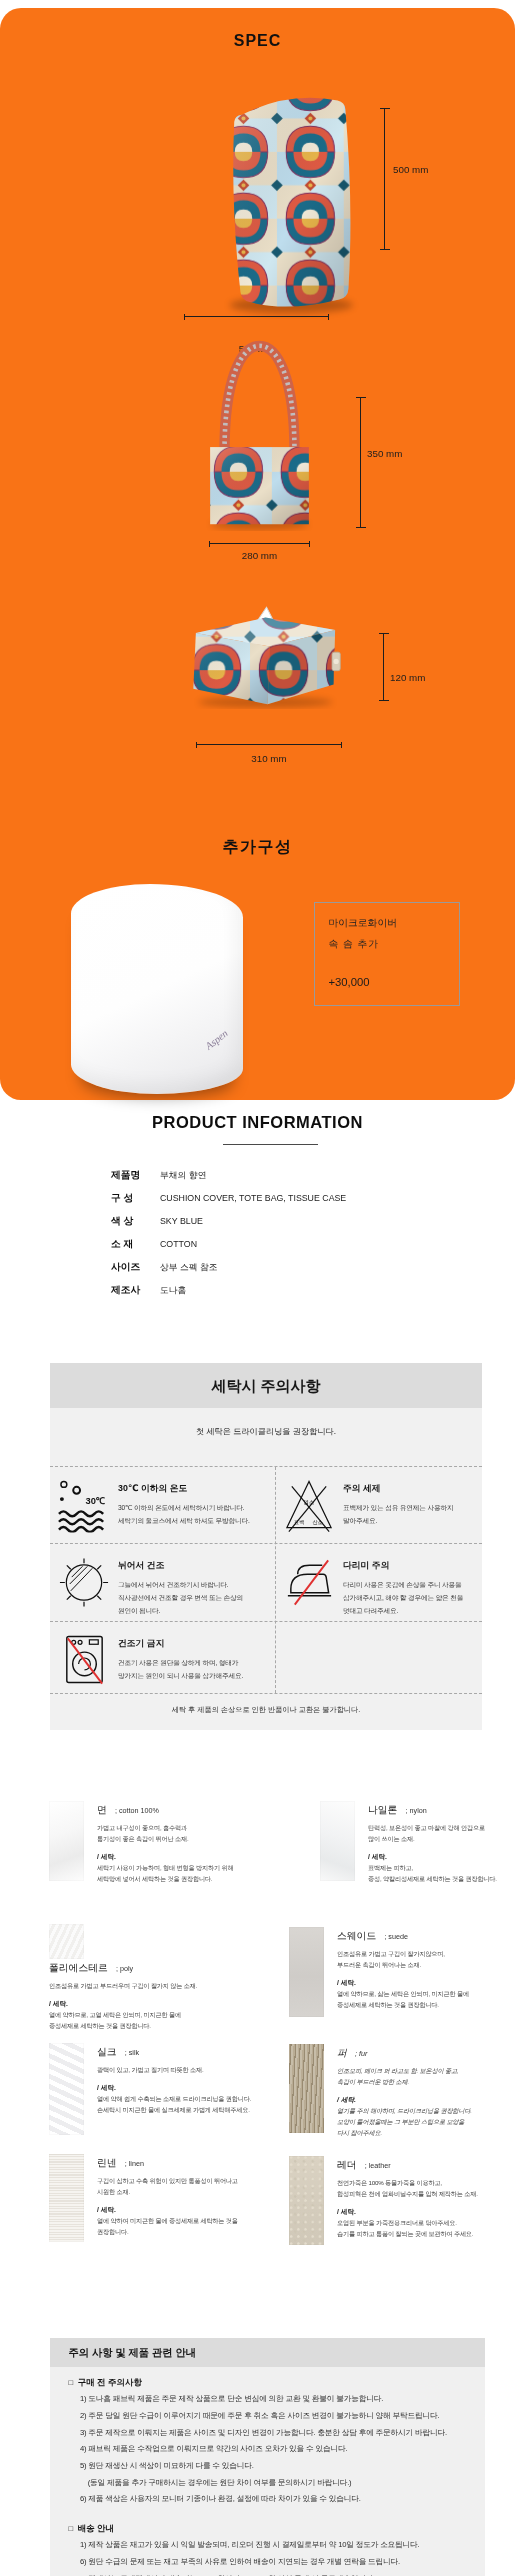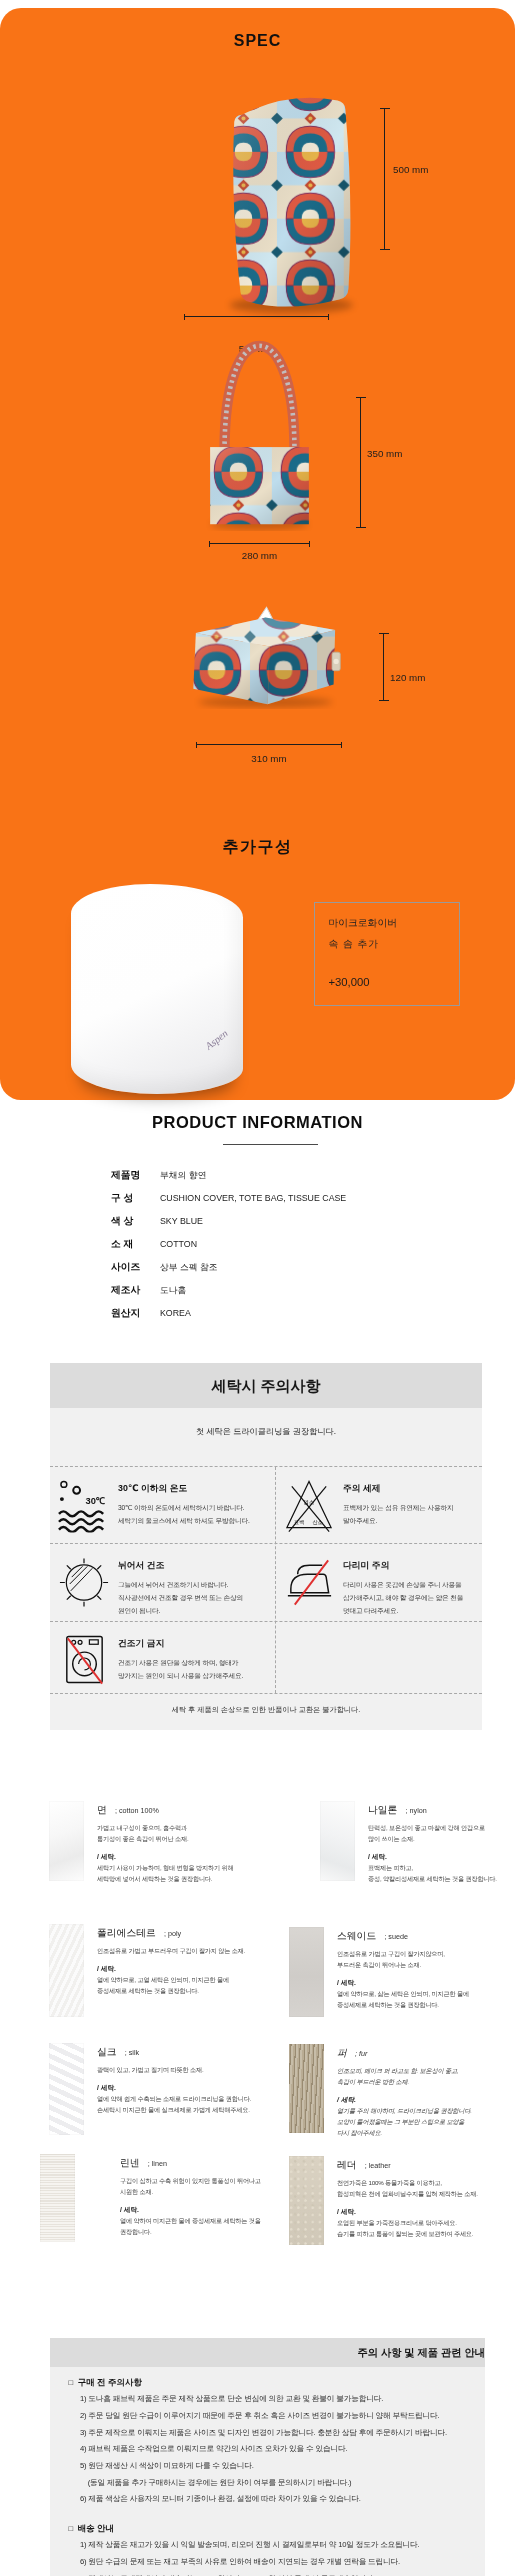--- a/index.html
+++ b/index.html
@@ -80,21 +80,21 @@
   .tx-suede{background:linear-gradient(180deg,#d9d6d2 0%,#cfccc8 55%,#d6d3cf 100%);}
   .tx-silk{background:repeating-linear-gradient(25deg,#ffffff 0 4.6px,#ededef 4.6px 9.3px),#fafafa;}
   .tx-fur{background:repeating-linear-gradient(93deg,#b9ac94 0 1.5px,#998b72 1.5px 2.6px,#c7bda9 2.6px 4.6px),#ab9e85;}
   .tx-linen{background:repeating-linear-gradient(0deg,#f6f4f0 0 1.5px,#e7e3dc 1.5px 2.6px),repeating-linear-gradient(90deg,#ffffff88 0 1.5px,#e9e5de88 1.5px 2.6px),#f3f1ec;}
   .tx-leather{background:radial-gradient(circle at 30% 20%,#e3dccc 0 1px,transparent 1.5px),radial-gradient(circle at 70% 60%,#cec6b4 0 1px,transparent 1.5px),linear-gradient(#dad2c2,#d0c8b8);background-size:7.2px 7.2px,8.8px 8.8px,100% 100%;}
 
   
   #notice{position:absolute;left:50px;top:2338px;width:435px;height:492px;background:#f0f0f0;}
   #notice-band{position:absolute;left:0;top:0;width:435px;height:29px;background:#dcdcdc;
                line-height:29px;padding-left:18.5px;box-sizing:border-box;
-               font-size:10.3px;font-weight:bold;color:#151515;text-align:right;}
+               font-size:10.3px;font-weight:bold;color:#151515;}
   #notice-body{position:absolute;left:0;top:29px;right:0;bottom:0;padding-top:7.2px;}
   .n-group{margin-top:12px;}
   .n-group:first-child{margin-top:0;}
   .n-head{padding-left:18.5px;font-size:8.5px;font-weight:bold;color:#141414;line-height:17px;}
   .n-head .bullet{font-size:7.7px;margin-right:4.6px;position:relative;top:-0.5px;}
   .n-line{padding-left:30px;font-size:7.7px;letter-spacing:-0.2px;color:#2b2b2b;line-height:16.7px;white-space:pre-wrap;}
 </style>
 </head>
 <body>
 
@@ -196,23 +196,20 @@
     </div>
       <div class="pi-row">
       <span class="pi-label">소 재</span><span class="pi-value">COTTON</span>
     </div>
       <div class="pi-row">
       <span class="pi-label">사이즈</span><span class="pi-value">상부 스펙 참조</span>
     </div>
       <div class="pi-row">
       <span class="pi-label">제조사</span><span class="pi-value">도나홈</span>
     </div>
-      <div class="pi-row">
-      <span class="pi-label">원산지</span><span class="pi-value">KOREA</span>
-    </div>
     </div>
 
   <div id="care">
     <div id="care-band">세탁시 주의사항</div>
     <div id="care-intro">첫 세탁은 드라이클리닝을 권장합니다.</div>
     <div id="care-grid">
       <div id="care-vline"></div>
 
       <div class="care-row" style="height:76px;">
         <div class="cc cc-left">
@@ -343,21 +340,21 @@
           <div>탄력성, 보온성이 좋고 마찰에 강해 안감으로</div>
           <div>많이 쓰이는 소재.</div>
         </div>
       <div class="fab-wl">/ 세탁.</div>
       <div class="fab-wash">
           <div>표백제는 피하고,</div>
           <div>중성, 약칼리성세재로 세탁하는 것을 권장합니다.</div>
         </div>
     </div>
   </div>
-  <div class="fab" style="left:49px;top:1924px;">
+  <div class="fab" style="left:49px;top:1924px;flex-direction:column;">
     <div class="fab-img tx-poly" style="height:93px;"></div>
     <div class="fab-txt">
       <div class="fab-title"><span>폴리에스테르</span><span class="eng">; poly</span></div>
       <div class="fab-desc">
           <div>인조섬유로 가볍고 부드러우며 구김이 잘가지 않는 소재.</div>
         </div>
       <div class="fab-wl">/ 세탁.</div>
       <div class="fab-wash">
           <div>열에 약하므로, 고열 세탁은 안되며, 미지근한 물에</div>
           <div>중성세재로 세탁하는 것을 권장합니다.</div>
@@ -402,21 +399,21 @@
           <div>촉감이 부드러운 방한 소재.</div>
         </div>
       <div class="fab-wl">/ 세탁.</div>
       <div class="fab-wash">
           <div>열기를 주의 해야하며, 드라이크리닝을 권장합니다.</div>
           <div>모양이 틀어졌을때는 그 부분만 스팀으로 모양을</div>
           <div>다시 잡아주세요.</div>
         </div>
     </div>
   </div>
-  <div class="fab" style="left:40px;top:2154px;gap:32px;">
+  <div class="fab" style="left:49px;top:2154px;">
     <div class="fab-img tx-linen" style="height:88px;"></div>
     <div class="fab-txt">
       <div class="fab-title"><span>린넨</span><span class="eng">; linen</span></div>
       <div class="fab-desc">
           <div>구김이 심하고 수축 위험이 있지만 통풍성이 뛰어나고</div>
           <div>시원한 소재.</div>
         </div>
       <div class="fab-wl">/ 세탁.</div>
       <div class="fab-wash">
           <div>열에 약하여 미지근한 물에 중성세재로 세탁하는 것을</div>

